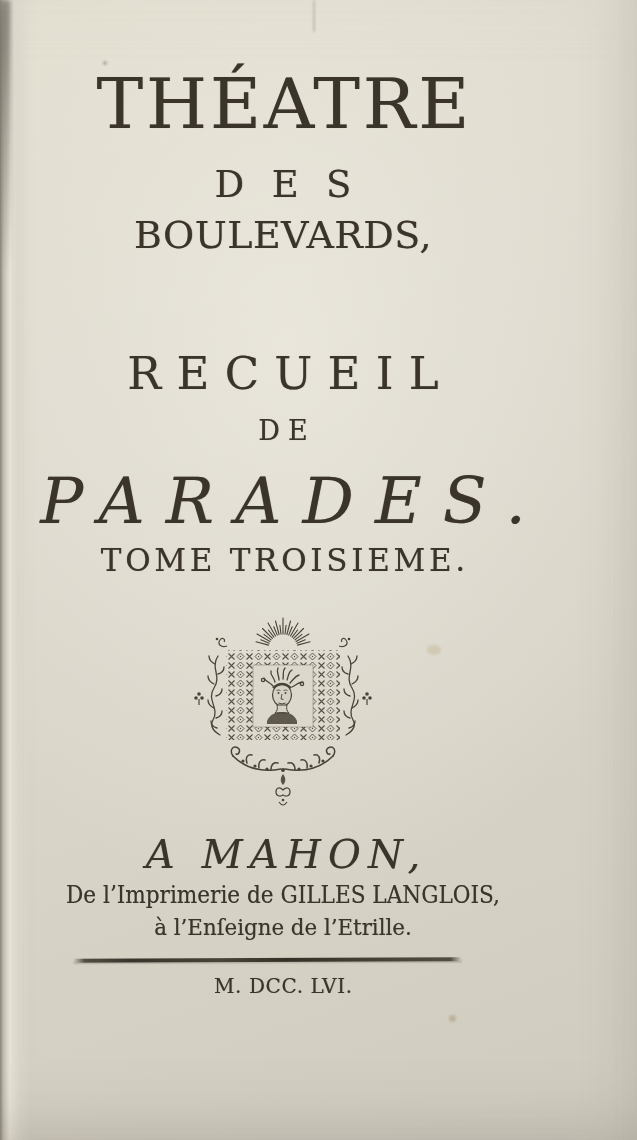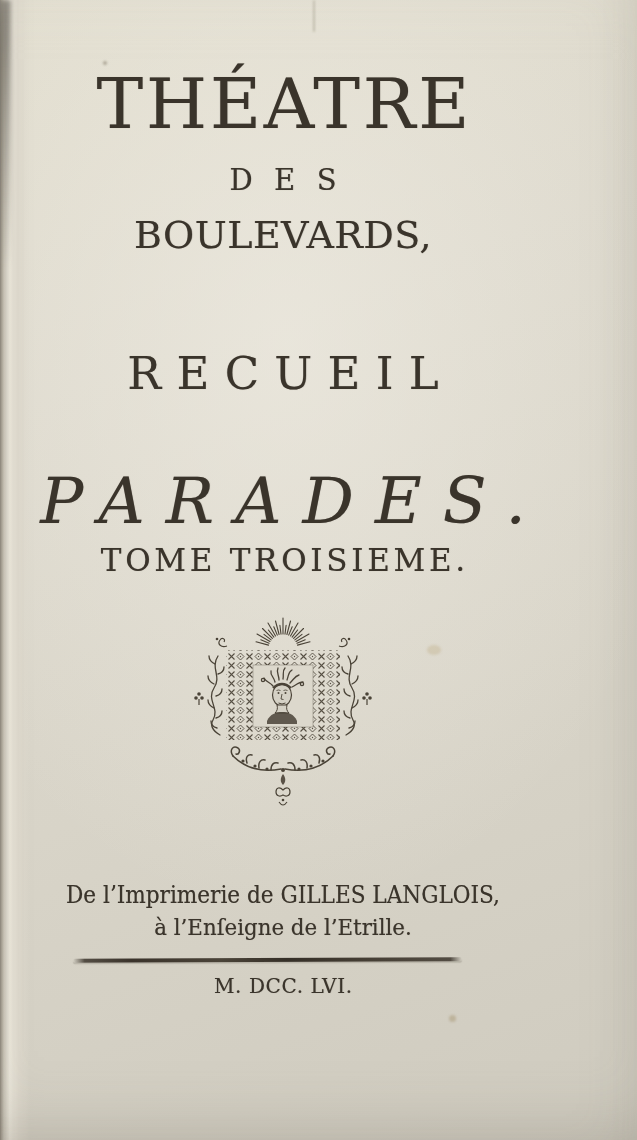--- a/index.html
+++ b/index.html
@@ -47,21 +47,21 @@
   .s4 { left: 313px; top: 0; width: 2px; height: 32px; border-radius: 1px; background: rgba(130,122,104,.35); }
 
   .col { position: absolute; left: 0; top: 0; width: 566px; height: 100%; }
   .line {
     position: absolute; left: 0; width: 100%;
     text-align: center; white-space: nowrap;
     color: var(--ink); line-height: 1;
     text-shadow: 0.3px 0.4px 0.7px rgba(58,51,43,.35), -0.3px -0.2px 0.5px rgba(58,51,43,.22);
   }
   .t-theatre   { top: 69px;  font-size: 70px; letter-spacing: .04em; padding-left: .04em; }
-  .t-des       { top: 166px; font-size: 29px; letter-spacing: .74em; padding-left: .74em; }
+  .t-des       { top: 166px; font-size: 37px; letter-spacing: .74em; padding-left: .74em; }
   .t-boulevards{ top: 216px; font-size: 38px; letter-spacing: .012em; }
   .t-ou        { top: 300px; font-size: 23px; font-style: italic; letter-spacing: .32em; padding-left: .32em; }
   .t-recueil   { top: 351px; font-size: 45px; letter-spacing: .34em; padding-left: .34em; text-align: center; }
   .t-de        { top: 417px; font-size: 27px; letter-spacing: .30em; padding-left: .30em; }
   .t-parades   { top: 469px; font-size: 64px; font-style: italic; letter-spacing: .33em; padding-left: .33em; }
   .t-tome      { top: 545px; font-size: 31px; letter-spacing: .12em; padding-left: .12em; }
   .i-place     { top: 834px; font-size: 40px; font-style: italic; letter-spacing: .18em; padding-left: .18em; }
   .i-printer   { top: 883px; font-size: 24px; transform: scaleX(.90); transform-origin: 50% 50%; }
   .i-sign      { top: 917px; font-size: 22px; transform: scaleX(.97); transform-origin: 50% 50%; }
   .i-date      { top: 976px; font-size: 20px; letter-spacing: .03em; padding-left: .03em; }
@@ -88,20 +88,21 @@
   <div class="speck s2"></div>
   <div class="speck s3"></div>
   <div class="speck s4"></div>
 
   <div class="col">
 
     <div class="line t-theatre">THÉATRE</div>
     <div class="line t-des">DES</div>
     <div class="line t-boulevards">BOULEVARDS,</div>
     <div class="line t-recueil">RECUEIL</div>
+    <div class="line t-de">DE</div>
     <div class="line t-parades">PARADES.</div>
     <div class="line t-tome">TOME TROISIEME.</div>
 
     <div class="vig-wrap">
       <svg class="vignette" width="184" height="192" viewBox="0 0 184 192">
         <defs>
           <pattern id="lat" width="18" height="9" patternUnits="userSpaceOnUse">
             <path d="M1.5 1.5 L7.5 7.5 M7.5 1.5 L1.5 7.5" stroke="currentColor" stroke-width="1.1" fill="none"></path>
             <path d="M13.5 1 L17 4.5 L13.5 8 L10 4.5 Z" stroke="currentColor" stroke-width="0.9" fill="none"></path>
             <circle cx="13.5" cy="4.5" r="0.7" fill="currentColor"></circle>
@@ -200,19 +201,20 @@
         <use href="#swagL"></use>
         <use href="#swagL" transform="translate(184 0) scale(-1 1)"></use>
         <circle cx="92" cy="154" r="2" fill="currentColor"></circle>
         <path d="M92 158 C89 162 89 166 92 169 C95 166 95 162 92 158 Z" fill="currentColor" opacity="0.9"></path>
         <path d="M85 176 C85 171 89 171 92 174 C95 171 99 171 99 176 C99 180 95 181 92 179 C89 181 85 180 85 176 Z" fill="none" stroke="currentColor" stroke-width="1.2"></path>
         <path d="M88 186 Q92 192 96 186" fill="none" stroke="currentColor" stroke-width="1.1"></path>
         <circle cx="92" cy="184" r="1.3" fill="currentColor"></circle>
       </svg>
     </div>
 
+    <div class="line i-place">A MAHON,</div>
     <div class="line i-printer">De l’Imprimerie de GILLES LANGLOIS,</div>
     <div class="line i-sign">à l’Enſeigne de l’Etrille.</div>
     <div class="rule"></div>
     <div class="line i-date">M. DCC. LVI.</div>
 
   </div>
 </div>
 
 </body></html>

